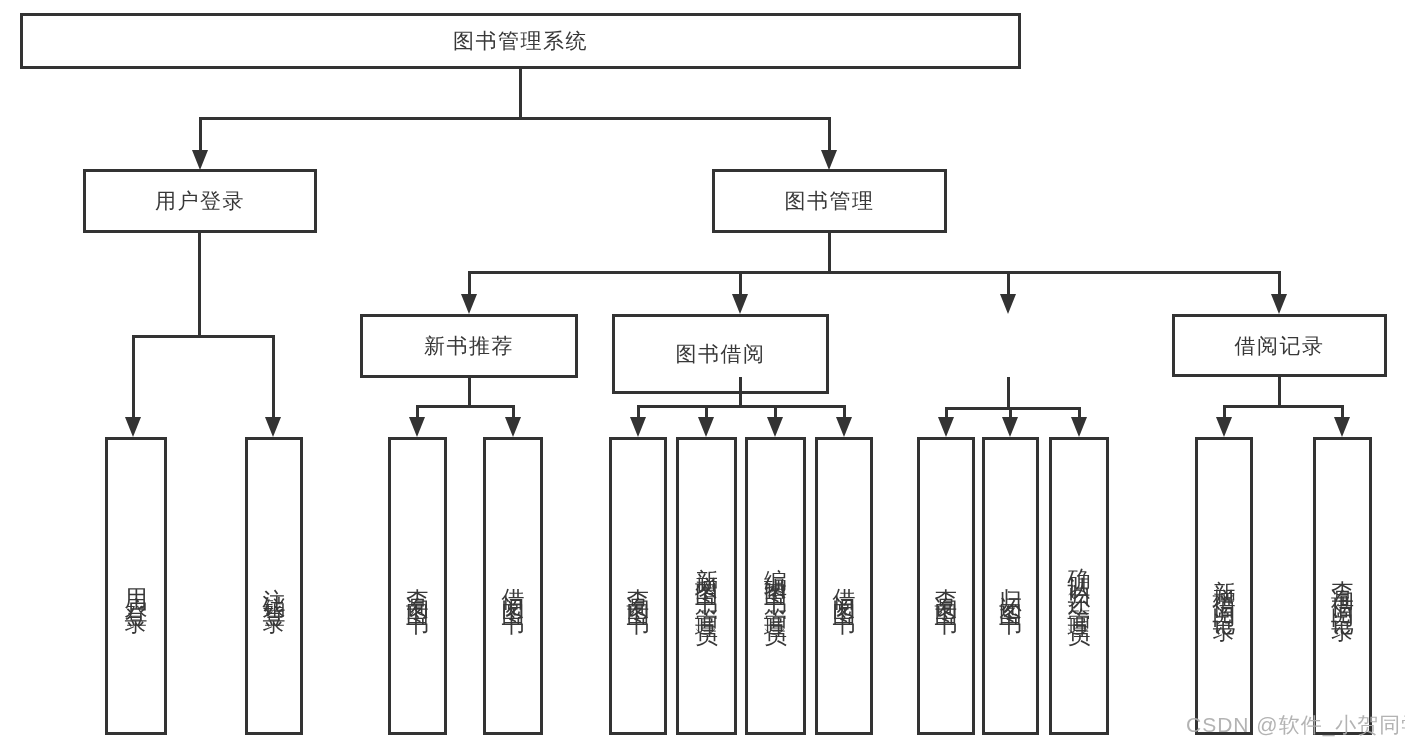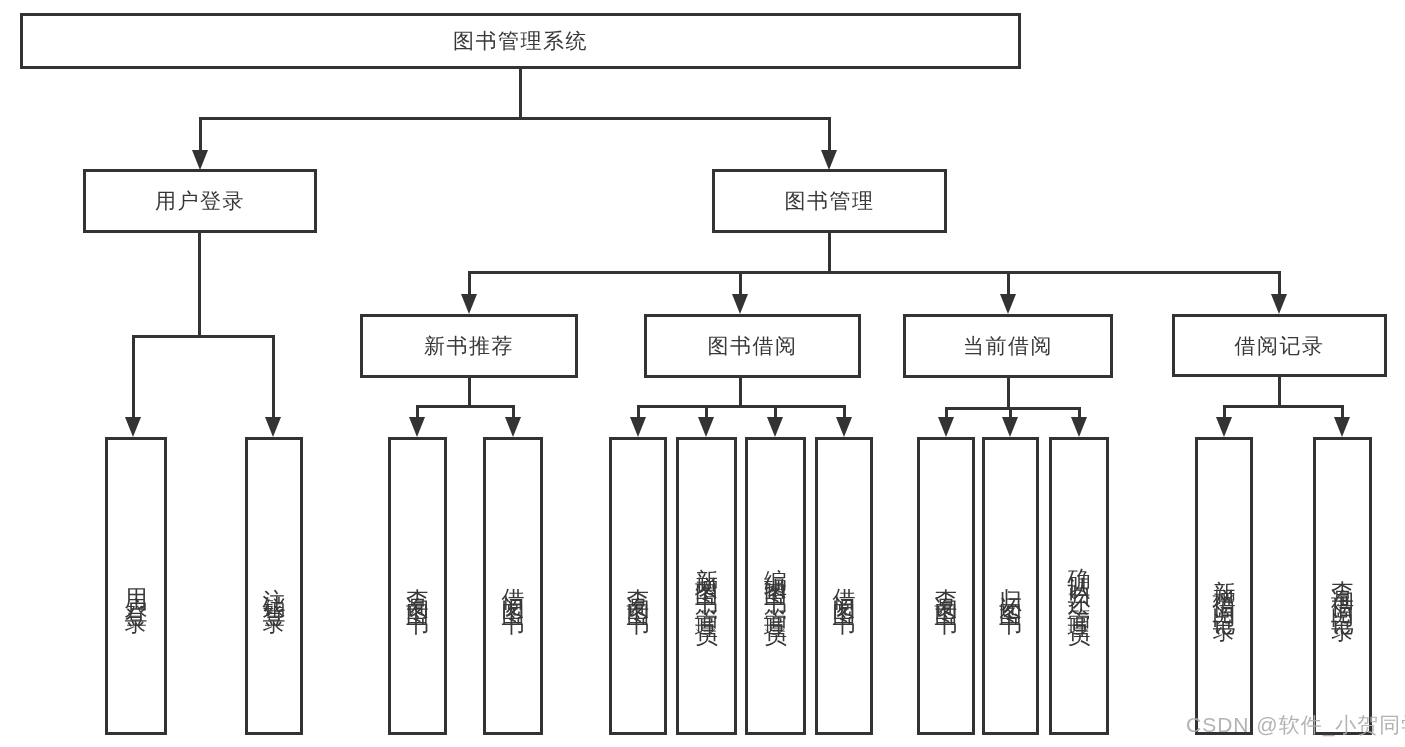--- a/index.html
+++ b/index.html
@@ -66,25 +66,22 @@
   <div class="node" style="left:83px;top:169px;width:234px;height:64px">
     <span class="hlabel">用户登录</span>
   </div>
   <div class="node" style="left:360px;top:314px;width:218px;height:64px">
     <span class="hlabel">新书推荐</span>
   </div>
 
   <div class="node" style="left:712px;top:169px;width:235px;height:64px">
     <span class="hlabel">图书管理</span>
   </div>
-  <div class="node" style="left:644px;top:314px;width:217px;height:64px">
+  <div class="node" style="left:612px;top:314px;width:217px;height:80px">
     <span class="hlabel">图书借阅</span>
-  </div>
-  <div class="node" style="left:903px;top:314px;width:210px;height:64px">
-    <span class="hlabel">当前借阅</span>
   </div>
   <div class="node" style="left:1172px;top:314px;width:215px;height:63px">
     <span class="hlabel">借阅记录</span>
   </div>
 
   <div class="node vbox" style="left:105px;top:437px;width:62px;height:298px">
     <span class="vlabel">用户登录</span>
   </div>
   <div class="node vbox" style="left:245px;top:437px;width:58px;height:298px">
     <span class="vlabel">注销登录</span>

